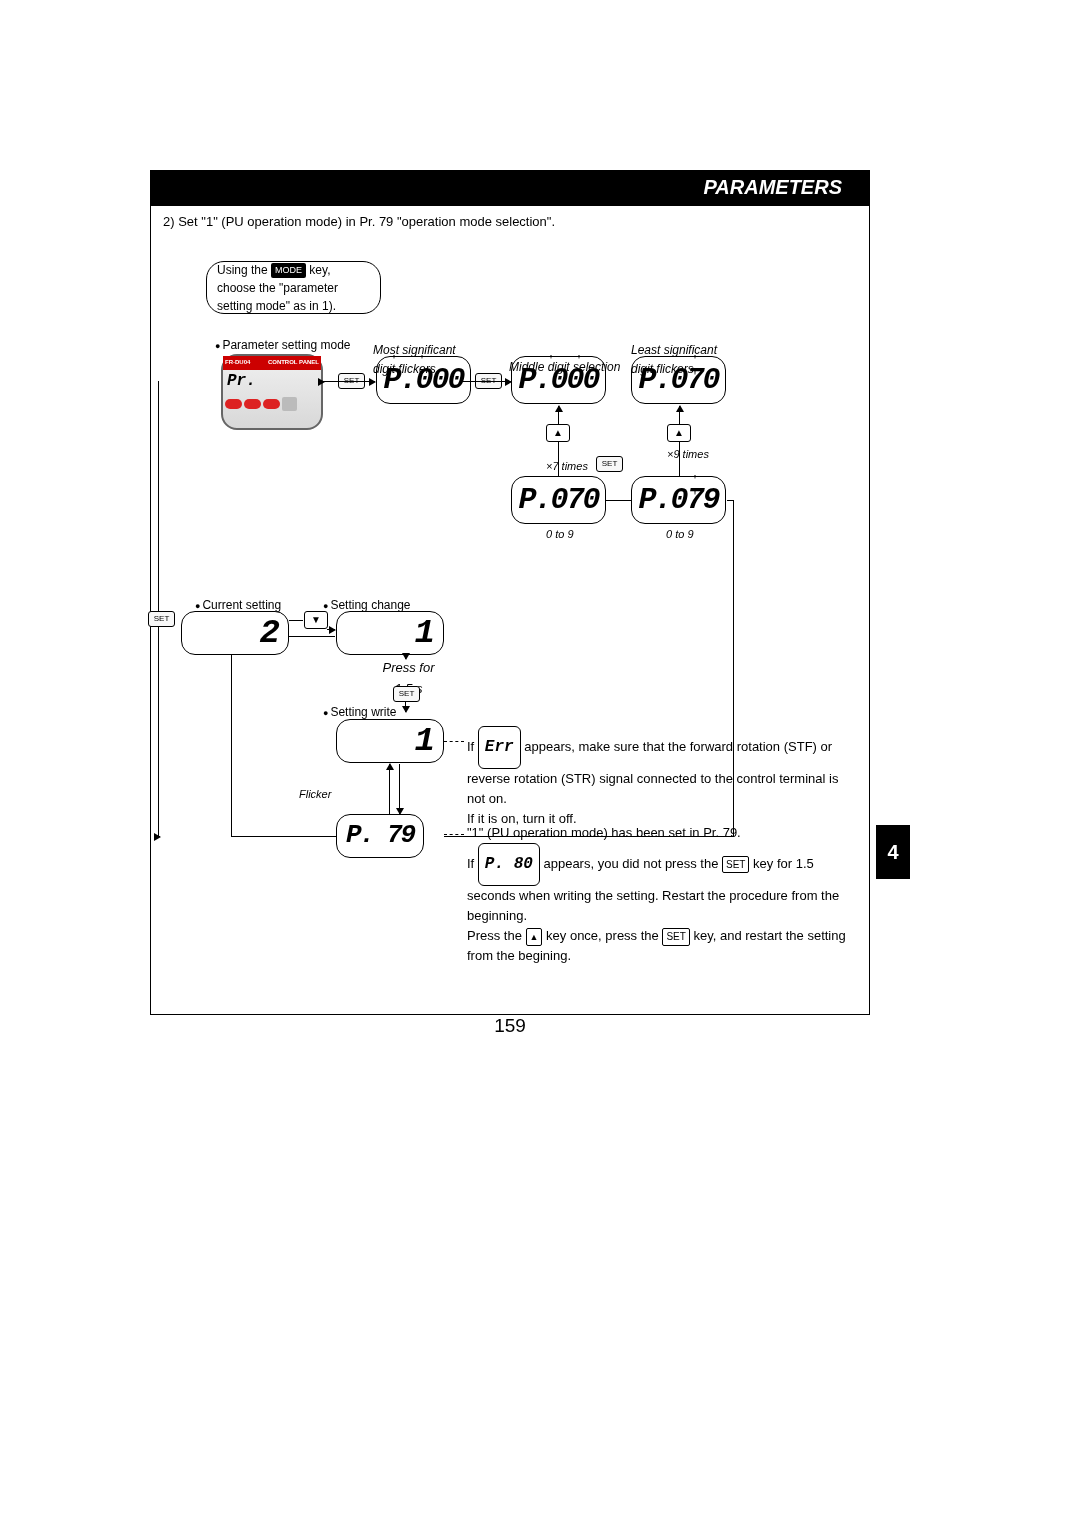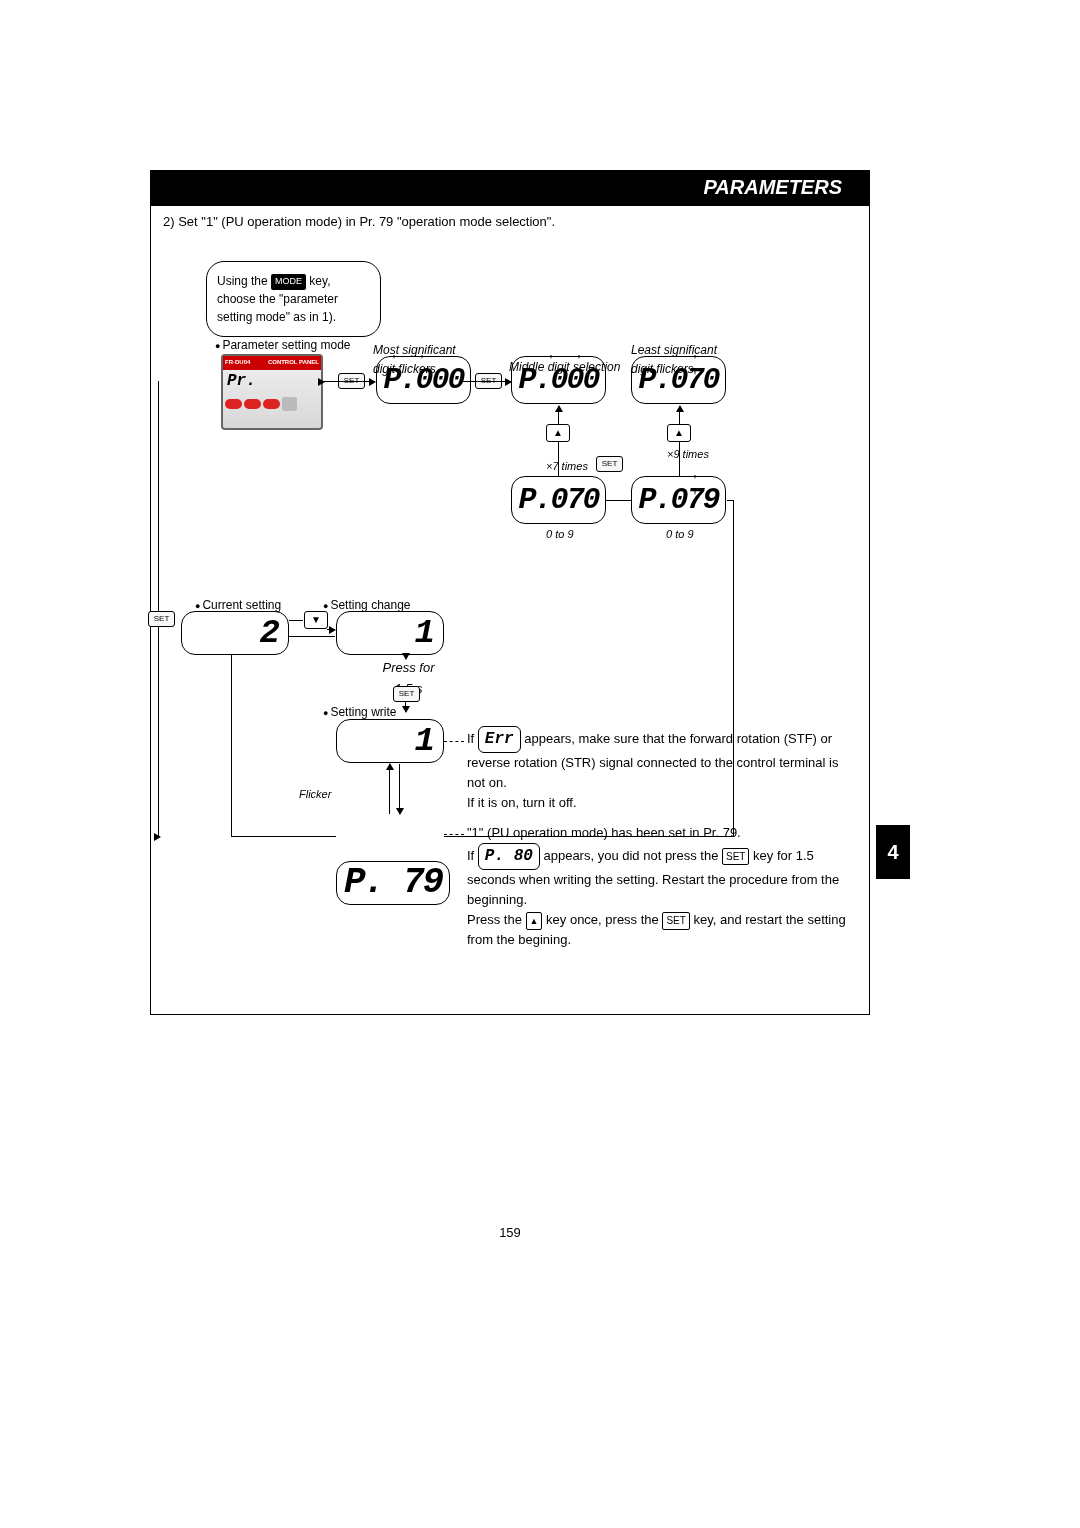--- a/index.html
+++ b/index.html
@@ -2,31 +2,31 @@
 <html><head>
 <meta charset="utf-8">
 <style>
   * { box-sizing: border-box; margin: 0; padding: 0; }
   body { font-family: Arial, Helvetica, sans-serif; background: #fff; width: 1080px; height: 1528px; position: relative; }
   .page { position: absolute; left: 150px; top: 170px; width: 720px; }
   .header-bar { background: #000; color: #fff; font-style: italic; font-weight: bold; font-size: 20px; text-align: right; padding: 6px 28px 6px 0; }
   .outer-box { border: 1px solid #000; padding: 6px 12px 16px 12px; font-size: 13px; line-height: 1.6; position: relative; height: 810px; }
   .example-line { padding-left: 20px; }
   .sidebar-tab { position: absolute; right: -40px; top: 655px; width: 34px; height: 54px; background: #000; color: #fff; font-size: 20px; font-weight: bold; display: flex; align-items: center; justify-content: center; }
-  .page-number { text-align: center; margin-top: 210px; font-size: 13px; }
+  .page-number { text-align: center; font-size: 19px; }
 
   
-  .bubble { position: absolute; left: 55px; top: 55px; width: 175px; height: 76px; border: 1px solid #000; border-radius: 18px; padding: 8px 10px; font-size: 12px; line-height: 1.5; display:flex; flex-direction:column; justify-content:center; }
+  .bubble { position: absolute; left: 55px; top: 55px; width: 175px; height: 53px; border: 1px solid #000; border-radius: 18px; padding: 8px 10px; font-size: 12px; line-height: 1.5; display:flex; flex-direction:column; justify-content:center; }
 
   .key { display:inline-block; background:#000; color:#fff; font-size:9px; padding:1px 4px; border-radius:2px; vertical-align:middle; }
   .key-box { display:inline-block; border:1px solid #000; font-size:10px; padding:0 3px; border-radius:2px; font-family:sans-serif; }
   .key-box.up::before { content:"▲"; font-size:9px; }
 
   
-  .du04 { position: absolute; left: 70px; top: 148px; width: 102px; height: 76px; border:2px solid #666; border-radius:4px; background:linear-gradient(#f0f0f0,#d8d8d8); }
+  .du04 { position: absolute; left: 70px; top: 148px; width: 102px; height: 76px; border:2px solid #666; border-radius:16px; background:linear-gradient(#f0f0f0,#d8d8d8); }
   .du04-top { height:14px; background:#c00; display:flex; justify-content:space-between; align-items:center; font-size:6px; color:#fff; padding:0 2px; font-weight:bold; }
   .du04-mid { height:24px; display:flex; align-items:center; padding-left:4px; color:#000; font-family:'Courier New',monospace; font-size:16px; font-style:italic; font-weight:bold;}
   .du04-bot { height:20px; display:flex; align-items:center; gap:2px; padding-left:2px; }
   .du04-bot .btn { width:17px; height:10px; border-radius:5px; background:#d22; font-size:4px; }
   .du04-bot .btn.sq { width:15px; height:14px; background:#bbb; border-radius:2px; }
 
   .mode-label { position:absolute; font-size:12px; }
   .bullet::before { content:"●"; font-size:9px; margin-right:2px; }
 
   
@@ -44,21 +44,21 @@
   .line-h{position:absolute;height:1px;background:#000;}
   .line-v{position:absolute;width:1px;background:#000;}
   .line-v.dash,.line-h.dash{background:none;border-top:1px dashed #000;}
 
   .text-abs { position:absolute; font-size:12px;font-style:italic; }
   .small { font-size:11px; }
   .tiny { font-size:13px; }
 
   .para { position:absolute; font-size:13px; line-height:1.55; }
 
-  .seg-inline{ display:inline-block; border:1px solid #000; border-radius:6px; padding:0 6px; font-family:'Courier New',monospace; font-style:italic; font-weight:bold; font-size:16px; vertical-align:middle; }
+  .seg-inline{ display:inline-block; border:1px solid #000; border-radius:6px; padding:8px 6px; font-family:'Courier New',monospace; font-style:italic; font-weight:bold; font-size:16px; vertical-align:middle; }
 </style>
 </head>
 <body>
 
 <div class="page">
   <div class="header-bar">PARAMETERS</div>
   <div class="outer-box">
     <div>2) Set "1" (PU operation mode) in Pr. 79 "operation mode selection".</div>
 
     <div class="bubble">
@@ -171,21 +171,21 @@
     <div class="mode-label bullet" style="left:172px;top:497px;">Setting write</div>
 
     <div class="lcd" style="left:185px;top:513px;width:108px;height:44px;font-size:34px;justify-content:flex-end;padding-right:10px;">
         <span>1</span>
       </div>
 
     <div class="text-abs small" style="left:148px;top:580px;">Flicker</div>
     <div class="arrow-v up" style="left:238px;top:558px;height:50px;"></div>
     <div class="arrow-v down" style="left:248px;top:558px;height:50px;"></div>
 
-    <div class="lcd" style="left:185px;top:608px;width:114px;height:44px;font-size:36px;margin-top:47px;">
+    <div class="lcd" style="left:185px;top:608px;width:88px;height:44px;font-size:26px;">
         <span>P.  79</span>
       </div>
 
     <div class="line-v" style="left:80px;top:449px;height:181px;"></div>
     <div class="line-h" style="left:80px;top:630px;width:105px;"></div>
     <div class="arrow-h" style="left:8px;top:630px;width:1px;"></div>
 
     <div class="line-v" style="left:582px;top:294px;height:336px;"></div>
     <div class="line-h" style="left:576px;top:294px;width:6px;"></div>
     <div class="line-h" style="left:293px;top:630px;width:290px;"></div>

